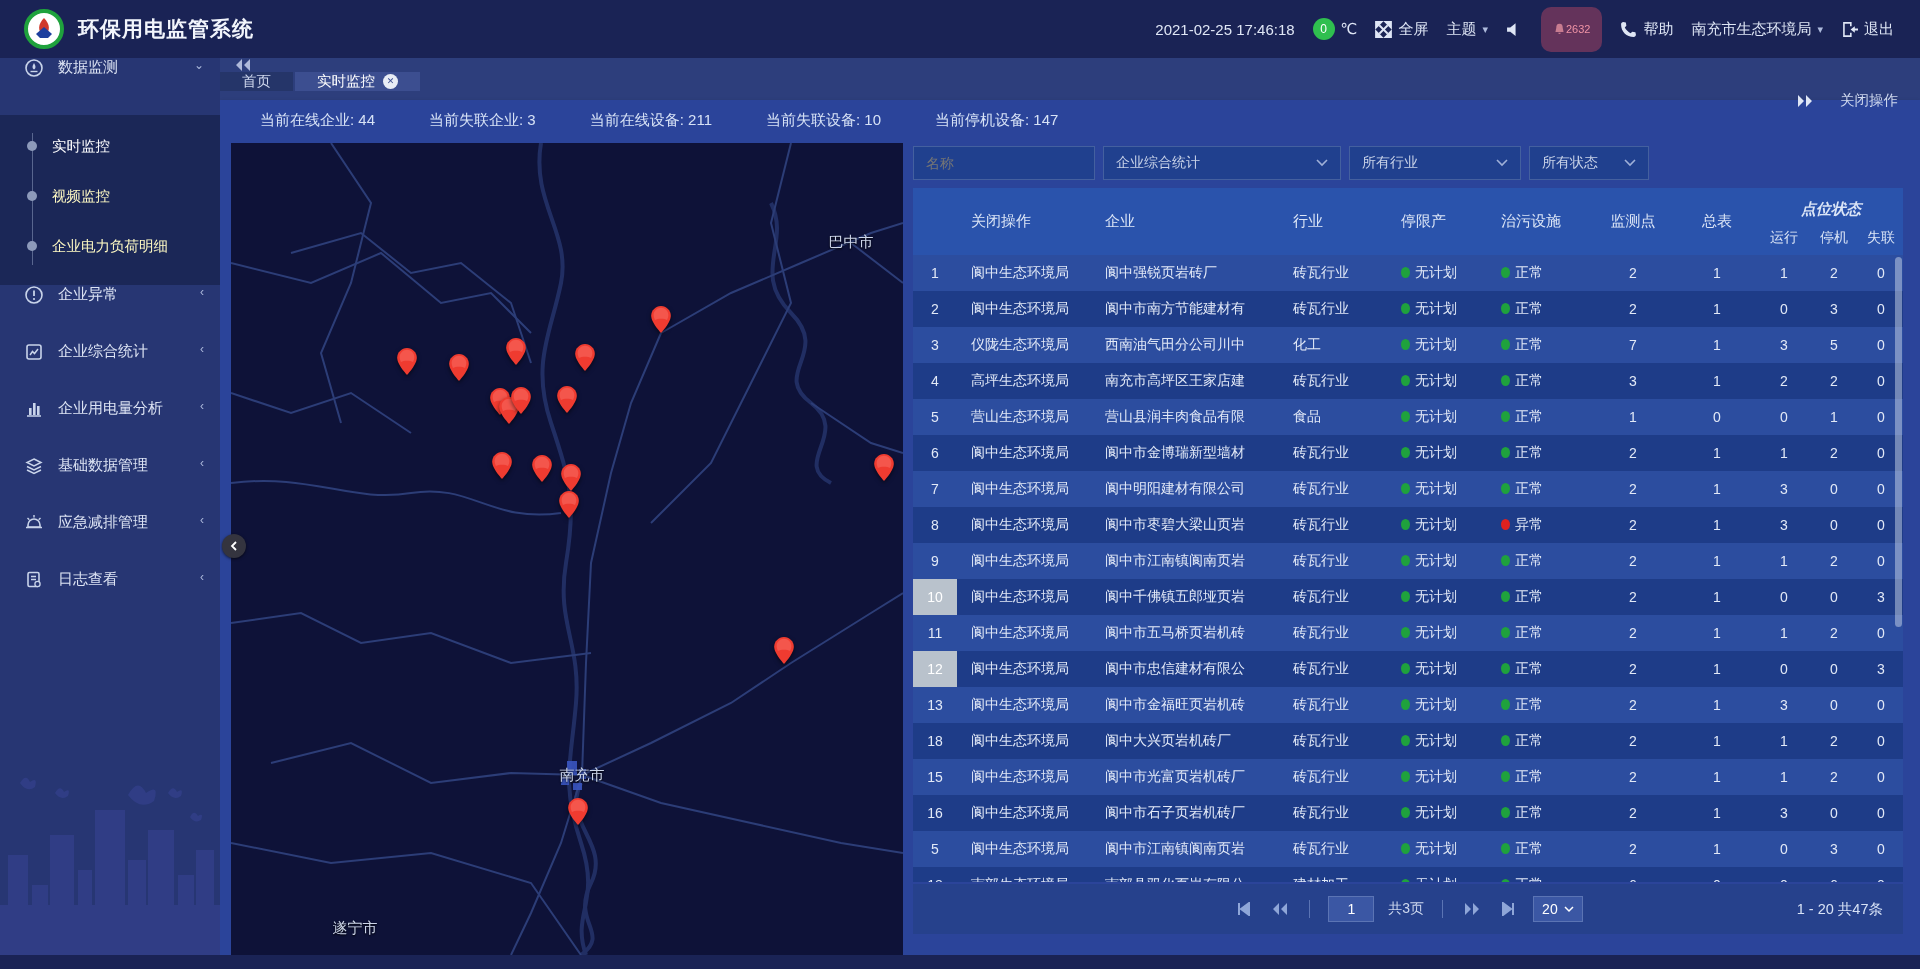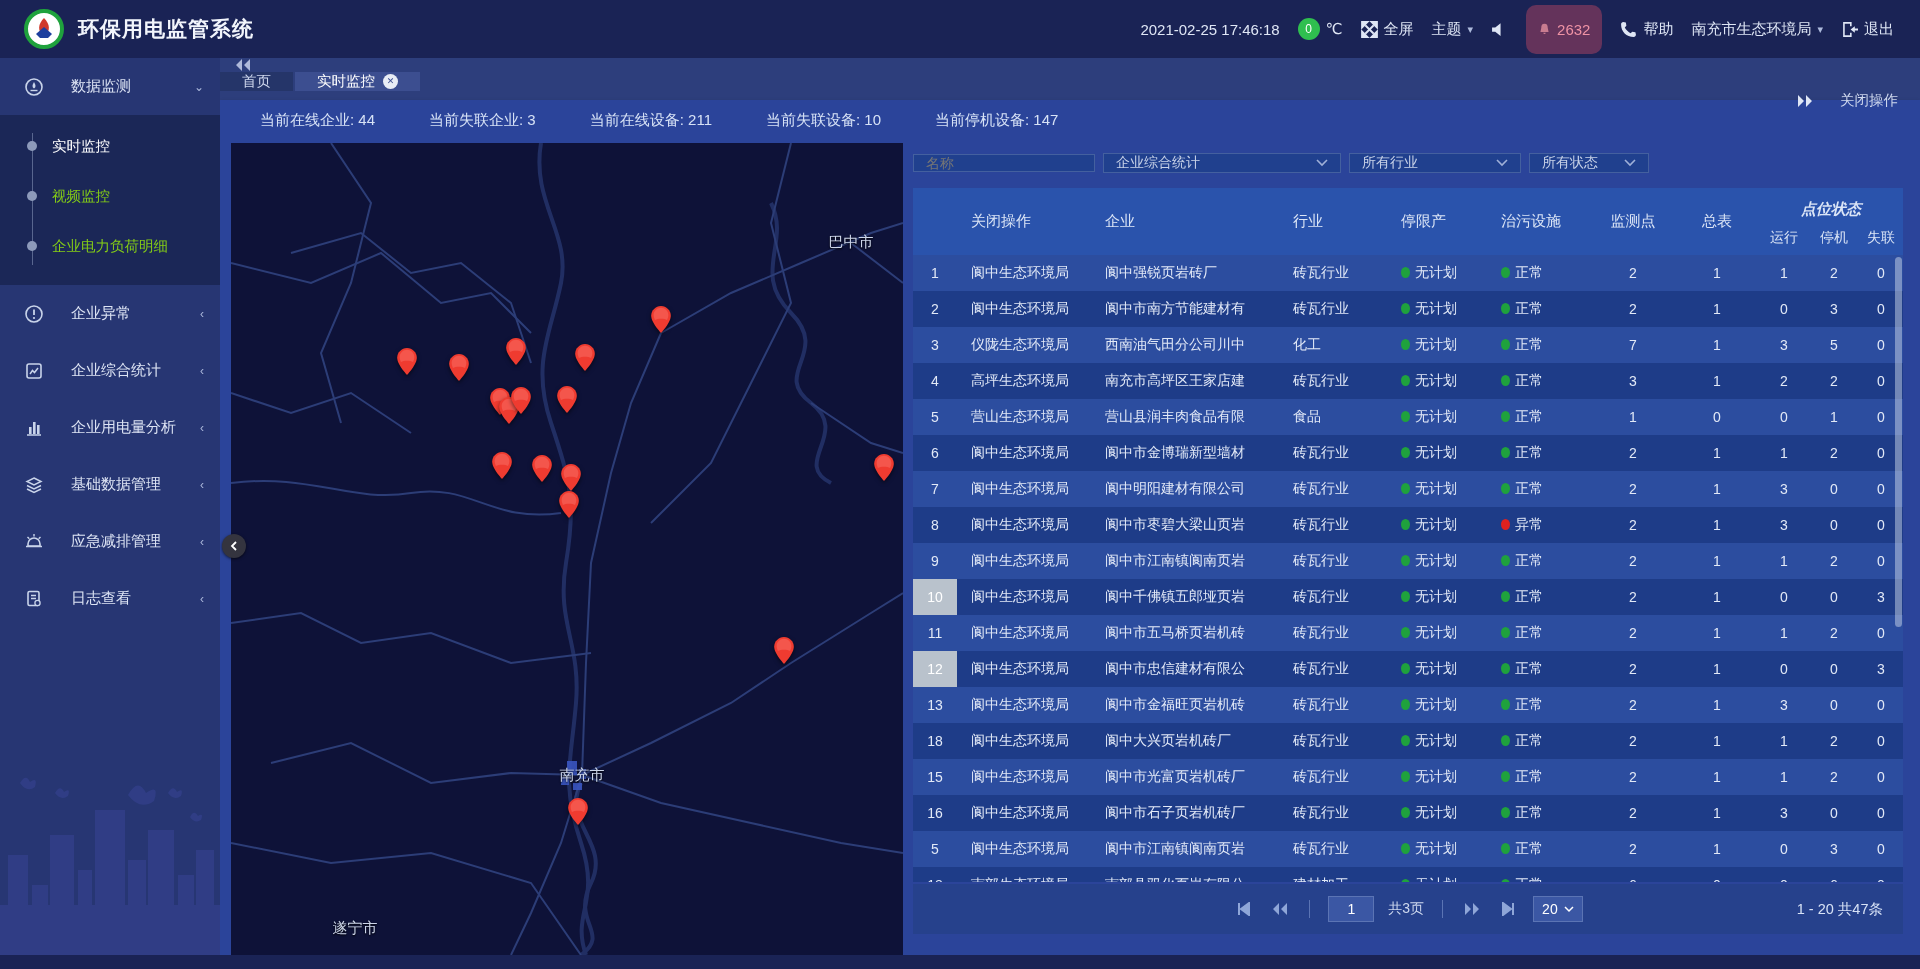--- a/index.html
+++ b/index.html
@@ -9,36 +9,36 @@
 
   
   .top-header { position:absolute; left:0; top:0; width:1920px; height:58px;
     background:#1a2355; display:flex; align-items:center; z-index:30; }
   .logo { width:40px; height:40px; margin-left:24px; flex:0 0 auto; }
   .app-title { font-size:21px; font-weight:bold; letter-spacing:1px; margin-left:14px; color:#f2f5fc; }
   .hdr-right { margin-left:auto; display:flex; align-items:center; gap:18px; padding-right:26px; font-size:15px; color:#dfe6f5;text-align:right; }
   .hdr-item { display:flex; align-items:center; gap:6px; cursor:pointer; white-space:nowrap; }
   .temp-badge { width:22px; height:22px; border-radius:50%; background:#2fbf4f; color:#fff;
     font-size:12px; display:flex; align-items:center; justify-content:center; }
-  .notif-badge { background:rgba(190,70,100,.45); color:#ef93a5; font-size:15px;
-    padding:16px 12px; border-radius:10px; display:flex; align-items:center; gap:6px; }
+  .notif-badge { background:rgba(190,70,100,.45); color:#ef93a5; font-size:11px;
+    padding:16px 12px; border-radius:10px; display:flex; align-items:center; }
   .chev-down { font-size:11px; color:#aebbdd; }
   .hdr-ic { width:17px; height:17px; }
 
   
   .sidebar { position:absolute; left:0; top:58px; width:220px; height:897px;
     background:#273673; z-index:20; overflow:hidden; }
-  .menu-item { height:57px; display:flex; align-items:center; padding:0 16px 0 24px;
-    font-size:15px; color:#dde4f4; cursor:pointer;gap:13px; }
+  .menu-item { height:57px; display:flex; align-items:flex-start; padding:0 16px 0 24px;
+    font-size:15px; color:#dde4f4; cursor:pointer; }
   .menu-item .m-ic { width:20px; height:20px; margin-right:14px; flex:0 0 auto; }
   .menu-item .m-chev { margin-left:auto; font-size:12px; color:#aab7da; }
   .submenu { background:#1b2757; position:relative; padding:6px 0 14px 0; }
   .submenu:before { content:""; position:absolute; left:32px; top:18px; bottom:20px; width:1px; background:#59668f; }
   .sub-item { position:relative; height:50px; display:flex; align-items:center;
-    padding-left:52px; font-size:14.5px; color:#84cc16; cursor:pointer; }
+    padding-left:52px; font-size:14.5px; color:#fef9c3; cursor:pointer; }
   .sub-item:before { content:""; position:absolute; left:27px; top:50%; margin-top:-5px;
     width:10px; height:10px; border-radius:50%; background:#8d9aba; }
   .sub-item.active { color:#ffffff; }
   .skyline { position:absolute; left:0; bottom:0; width:220px; height:190px; }
 
   
   .main { position:absolute; left:220px; top:58px; width:1700px; height:897px; }
 
   .tab-bar { height:42px; background:#2d3e7c; display:flex; align-items:stretch;flex-direction:column; }
   .tb-arrow { width:46px; display:flex; align-items:center; justify-content:center; cursor:pointer; }
@@ -61,21 +61,21 @@
   .map-pin { position:absolute; width:20px; height:27px; transform:translate(-50%,-100%);
     filter:drop-shadow(0 2px 2px rgba(0,0,0,.55)); cursor:pointer; }
   .city-label { position:absolute; transform:translate(-50%,-50%); font-size:15px; color:#cdd6ea;
     text-shadow:0 1px 2px #000; white-space:nowrap; }
   .collapse-btn { position:absolute; left:2px; top:394px; width:24px; height:24px; border-radius:50%;
     background:#34343f; color:#fff; display:flex; align-items:center; justify-content:center;
     font-size:12px; cursor:pointer; z-index:6; box-shadow:0 1px 3px rgba(0,0,0,.6); }
 
   
   .right-panel { position:absolute; left:693px; top:0; width:990px; height:815px; }
-  .filter-row { display:flex; gap:8px; margin-top:6px; height:34px;align-items:center; }
+  .filter-row { display:flex; gap:8px; margin-top:6px; height:34px; }
   .f-box { background:#20408e; border:1px solid #44superb; border:1px solid #44609f;
     display:flex; align-items:center; padding:0 12px; font-size:14px; color:#c8d2e8; cursor:pointer; }
   .f-input { width:182px; }
   .f-input input { background:transparent; border:none; outline:none; color:#c8d2e8;
     font-size:14px; width:100%; font-family:inherit; }
   .f-sel { justify-content:space-between; }
   .f-sel .sel-chev { color:#9fb0d8; margin-left:10px; }
 
   .tbl { --cols:44px 142px 188px 108px 100px 96px 84px 84px 50px 50px 44px; margin-top:8px; }
   .thead { display:grid; grid-template-columns:var(--cols); grid-template-rows:33px 34px;

